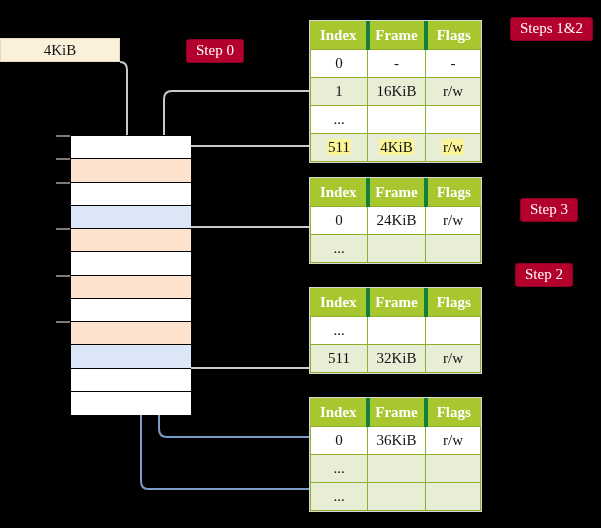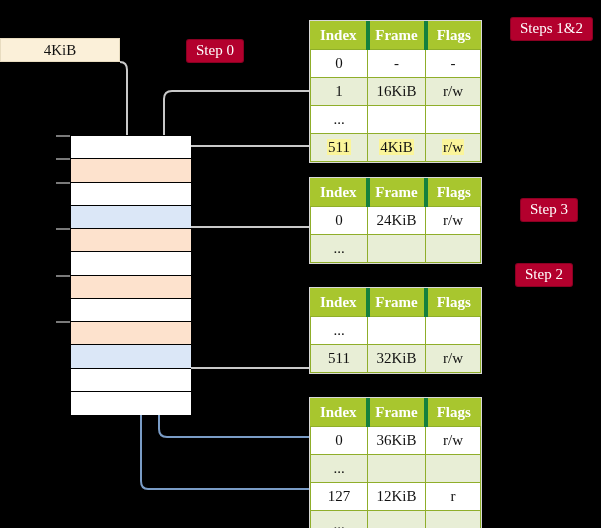--- a/index.html
+++ b/index.html
@@ -276,25 +276,20 @@
         <tr class="row-odd">
           <td class="c-index">0</td>
           <td class="c-frame">36KiB</td>
           <td class="c-flags">r/w</td>
         </tr>
         <tr class="row-even">
           <td class="c-index">...</td>
           <td class="c-frame"></td>
           <td class="c-flags"></td>
         </tr>
-        <tr class="row-odd">
-          <td class="c-index">127</td>
-          <td class="c-frame">12KiB</td>
-          <td class="c-flags">r</td>
-        </tr>
         <tr class="row-even">
           <td class="c-index">...</td>
           <td class="c-frame"></td>
           <td class="c-flags"></td>
         </tr>
       </tbody>
     </table>
 
 </div>
 

